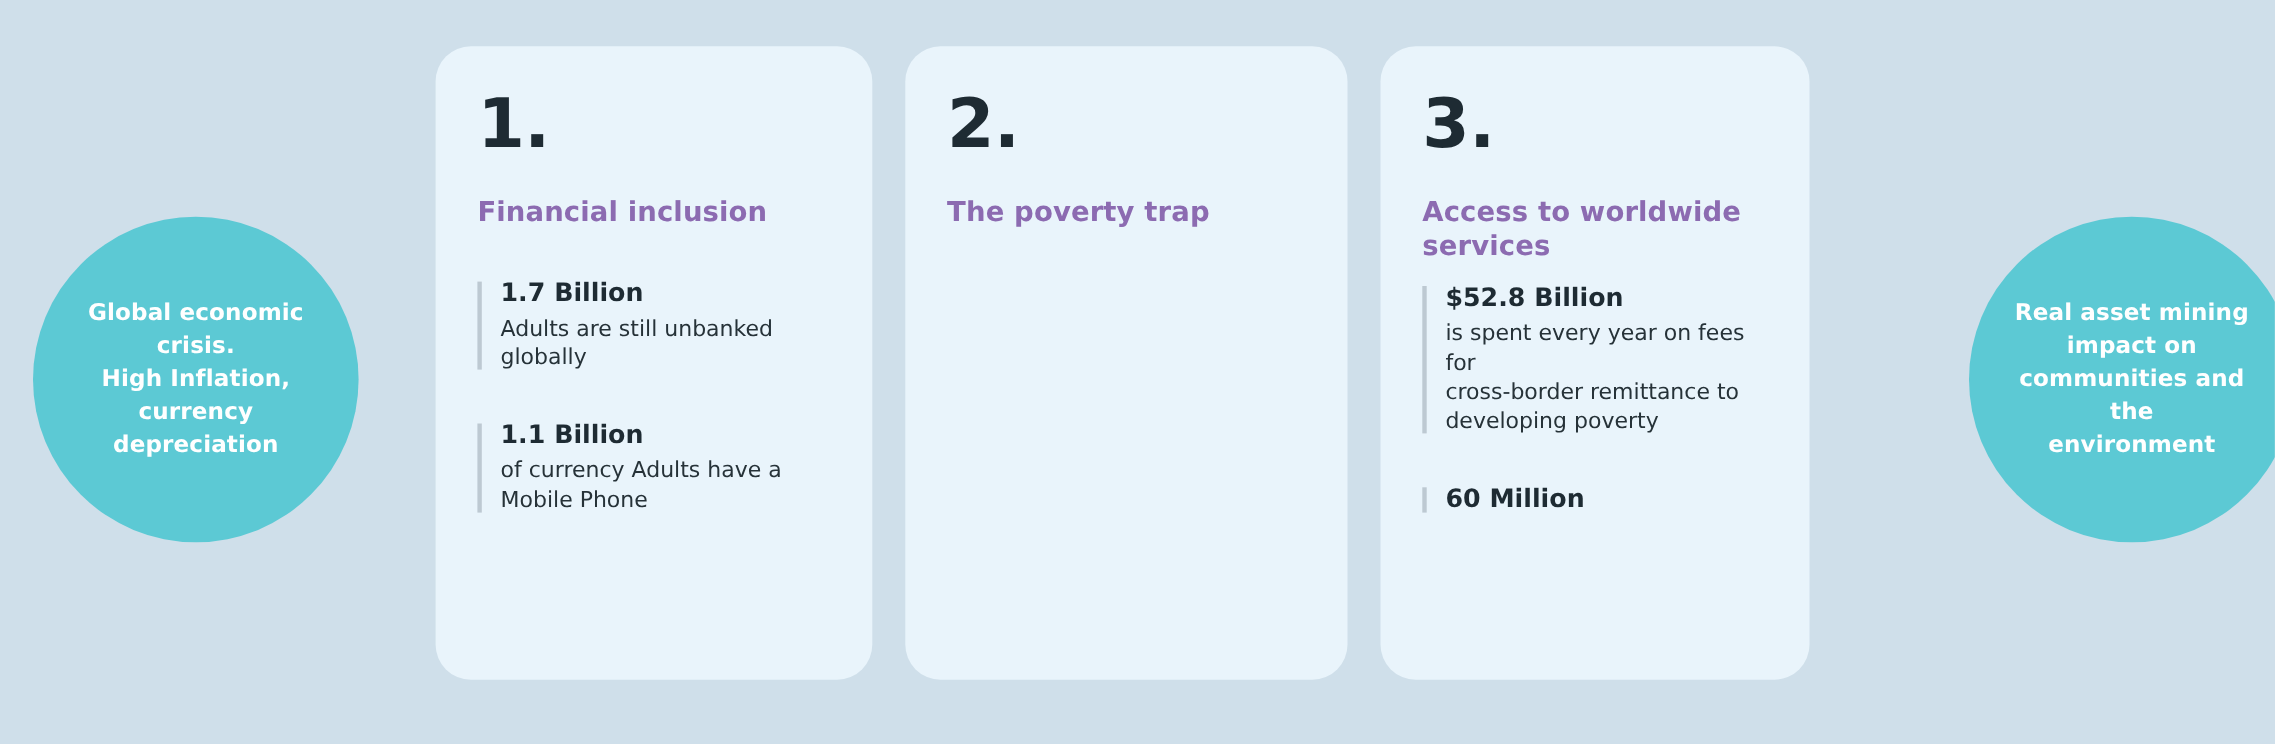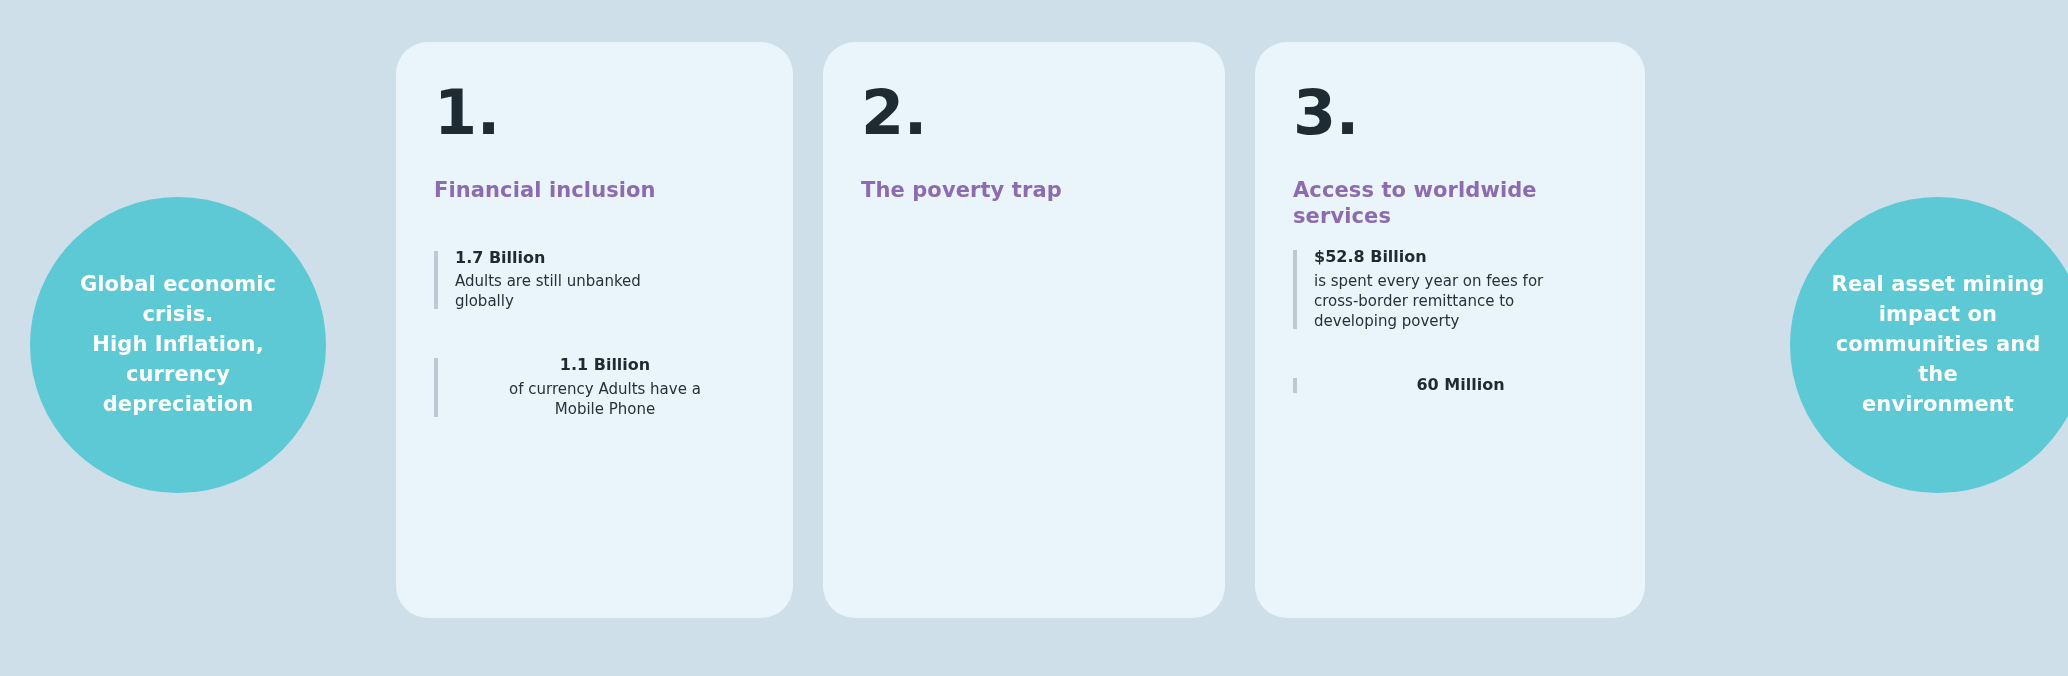--- a/index.html
+++ b/index.html
@@ -72,56 +72,56 @@
 
   .card-number {
     font-size: 62px;
     font-weight: bold;
     color: #1e2b33;
     line-height: 1;
     letter-spacing: -0.5px;
     margin: 0 0 34px 0;
   }
   .card-title {
-    font-size: 21px;
+    font-size: 25px;
     font-weight: bold;
     color: #8c6bb1;
     line-height: 1.22;
     margin: 0 0 44px 0;
     letter-spacing: 0.1px;
   }
   #card-3 .card-title { margin-bottom: 18px; }
 
   .stats { display: block; }
 
   .stat {
     position: relative;
     padding-left: 21px;
     margin-bottom: 44px;
   }
-  .stat:last-child { margin-bottom: 0; text-align: center; }
+  .stat:last-child { margin-bottom: 0; }
   .stat-bar {
     position: absolute;
     left: 0;
     top: 3px;
     bottom: 2px;
     width: 4px;
     background: #bdc9d2;
     border-radius: 0;
   }
   .stat-value {
-    font-size: 16px;
+    font-size: 23px;
     font-weight: bold;
     color: #1e2b33;
     line-height: 1.22;
     margin: 0 0 4px 0;
     white-space: nowrap;
   }
   .stat-desc {
-    font-size: 15px;
+    font-size: 20px;
     font-weight: normal;
     color: #263238;
     line-height: 1.34;
     margin: 0;
     white-space: pre-line;
   }
 </style>
 </head>
 <body>
 

